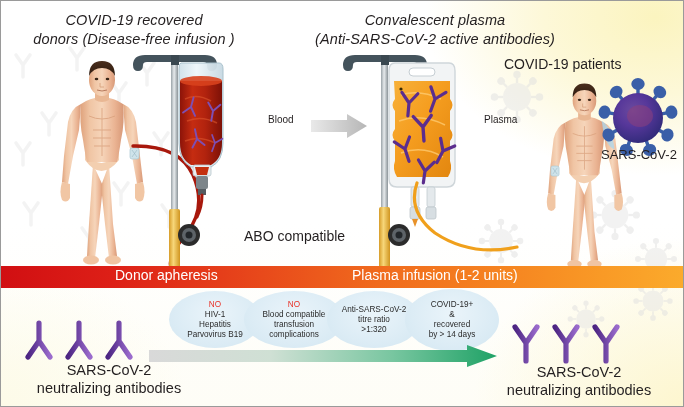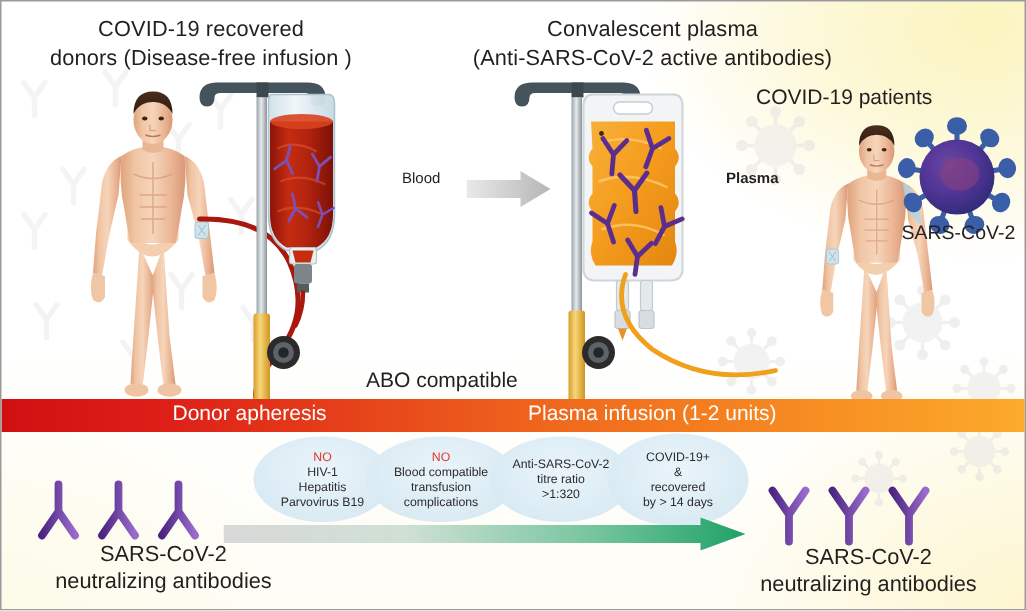--- a/index.html
+++ b/index.html
@@ -18,20 +18,21 @@
       linear-gradient(180deg,#ffffff 0%,#ffffff 55%,#fefdf6 100%);
   }
 
   
   .abs{position:absolute;}
 
   
   .hdr{
     font-size:14.5px;color:#231f20;text-align:center;line-height:1.28;
     letter-spacing:.1px;
+    font-style:italic;
   }
   .lbl{font-size:10px;color:#231f20;}
   .bottom-cap{
     font-size:14.5px;color:#231f20;text-align:center;line-height:1.25;
   }
 
   
   .ghost{opacity:.5;}
 
   
@@ -338,21 +339,21 @@
     <rect x="96" y="138" width="8" height="20" rx="2" fill="#e4e9ec" stroke="#c2cbd0" stroke-width=".8"></rect>
     <rect x="79" y="158" width="10" height="12" rx="2" fill="#d7dee2" stroke="#bcc5ca" stroke-width=".8"></rect>
     <rect x="95" y="158" width="10" height="12" rx="2" fill="#d7dee2" stroke="#bcc5ca" stroke-width=".8"></rect>
     <path d="M81 170 L87 170 L84 178 Z" fill="#e8922a"></path>
   </svg>
 
   <svg class="abs" style="left:398px;top:180px;" width="150" height="90" viewBox="0 0 150 90">
     <path d="M18 2 Q8 30 36 52 Q72 76 118 66" stroke="#f0a01c" stroke-width="3.2" fill="none" stroke-linecap="round"></path>
   </svg>
 
-  <div class="abs lbl" style="left:483px;top:113px;font-weight:bold;">Plasma</div>
+  <div class="abs lbl" style="left:483px;top:113px;">Plasma</div>
 
   <div class="abs lbl" style="left:503px;top:55px;font-size:14px;">COVID-19 patients</div>
 
   <svg class="abs" style="left:523px;top:78px;" width="130" height="195" viewBox="0 0 140 215">
     <defs>
       <linearGradient id="skinR" x1="0" y1="0" x2="1" y2="0">
         <stop offset="0%" stop-color="#dfa27c"></stop>
         <stop offset="22%" stop-color="#f0c5a4"></stop>
         <stop offset="50%" stop-color="#f6d5ba"></stop>
         <stop offset="80%" stop-color="#eab392"></stop>
@@ -439,21 +440,21 @@
       <g transform="rotate(320 41 41)">
           <line x1="41" y1="41" x2="41" y2="10"></line>
           <ellipse cx="41" cy="7" rx="5" ry="4.2"></ellipse>
         </g>
     </g>
     <circle cx="41" cy="41" r="25" fill="url(#virusBody)"></circle>
     <ellipse cx="43" cy="39" rx="13" ry="11" fill="#8d3f7c" opacity=".55"></ellipse>
   </svg>
   <div class="abs lbl" style="left:600px;top:146px;font-size:13px;">SARS-CoV-2</div>
 
-  <div class="abs lbl" style="left:243px;top:244px;font-size:14px;">ABO compatible</div>
+  <div class="abs lbl" style="left:243px;top:227px;font-size:14px;">ABO compatible</div>
 
   <div class="abs" id="band">
     <div class="band-txt" style="left:114px;">Donor apheresis</div>
     <div class="band-txt" style="left:351px;">Plasma infusion (1-2 units)</div>
   </div>
 
   <div class="bubble" style="left:168px;top:290px;width:92px;height:57px;">
     <div class="btxt">
       <div class="no">NO</div>
       <div>HIV-1</div>

